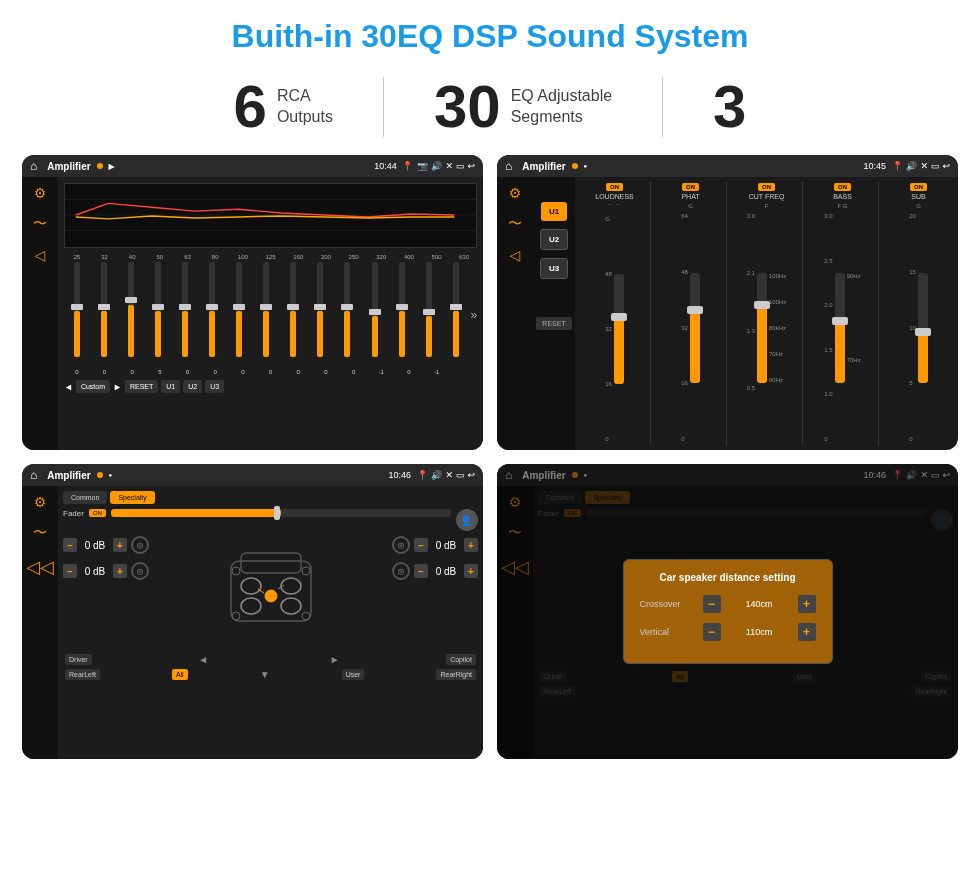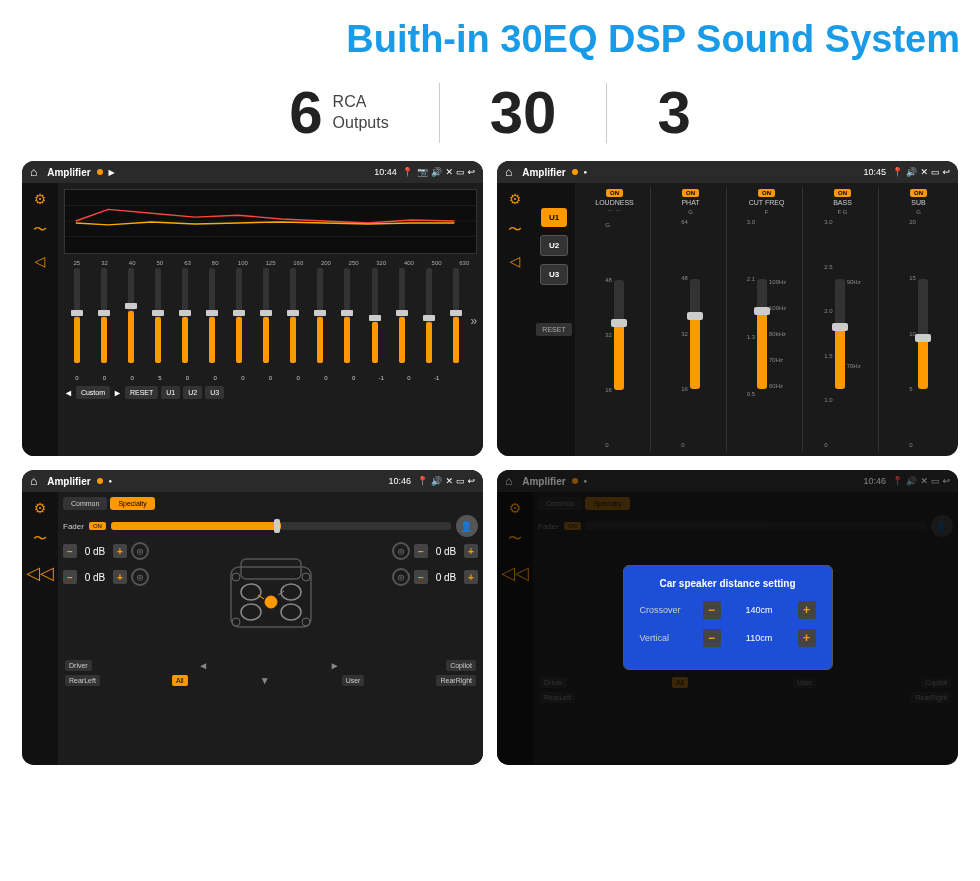--- a/index.html
+++ b/index.html
@@ -5,23 +5,23 @@
     * { margin: 0; padding: 0; box-sizing: border-box; }
     body {
       width: 980px;
       height: 881px;
       background: #ffffff;
       font-family: Arial, sans-serif;
       overflow: hidden;
     }
 
     .page-title {
-      text-align: right;
+      text-align: center;
       padding: 18px 20px 12px;
-      font-size: 38px;
+      font-size: 32px;
       font-weight: 900;
       color: #1a9be8;
     }
 
     .stats-row {
       display: flex;
       justify-content: center;
       align-items: center;
       padding: 10px 60px 18px;
       gap: 0;
@@ -265,21 +265,21 @@
       border-radius: 3px;
     }
 
     .tab-active {
       background: #ff9900;
       color: #000;
     }
 
     .fader-row {
       display: flex;
-      align-items: center;
+      align-items: flex-start;
       gap: 5px;
       margin-bottom: 5px;
     }
 
     .fader-label {
       font-size: 8px;
       color: #ccc;
     }
 
     .on-badge {
@@ -364,21 +364,21 @@
       position: absolute;
       top: 0; left: 0; right: 0; bottom: 0;
       background: rgba(0,0,0,0.5);
       display: flex;
       align-items: center;
       justify-content: center;
       z-index: 10;
     }
 
     .dialog-box {
-      background: #1d4ed8;
+      background: #a16207;
       border: 1px solid #555;
       border-radius: 6px;
       padding: 12px 16px;
       width: 210px;
     }
 
     .dialog-title {
       font-size: 10px;
       color: #fff;
       text-align: center;
@@ -527,20 +527,21 @@
 <h1 class="page-title">Buith-in 30EQ DSP Sound System</h1>
 
 <div class="stats-row">
   <div class="stat-item">
     <span class="stat-number">6</span>
     <span class="stat-text">RCA<br>Outputs</span>
   </div>
   <div class="stat-divider"></div>
   <div class="stat-item">
     <span class="stat-number">30</span>
+    <span class="stat-text">EQ Adjustable<br>Segments</span>
   </div>
   <div class="stat-divider"></div>
   <div class="stat-item">
     <span class="stat-number">3</span>
   </div>
 </div>
 
 <div class="screens-grid">
 
   <div class="screen-card">

